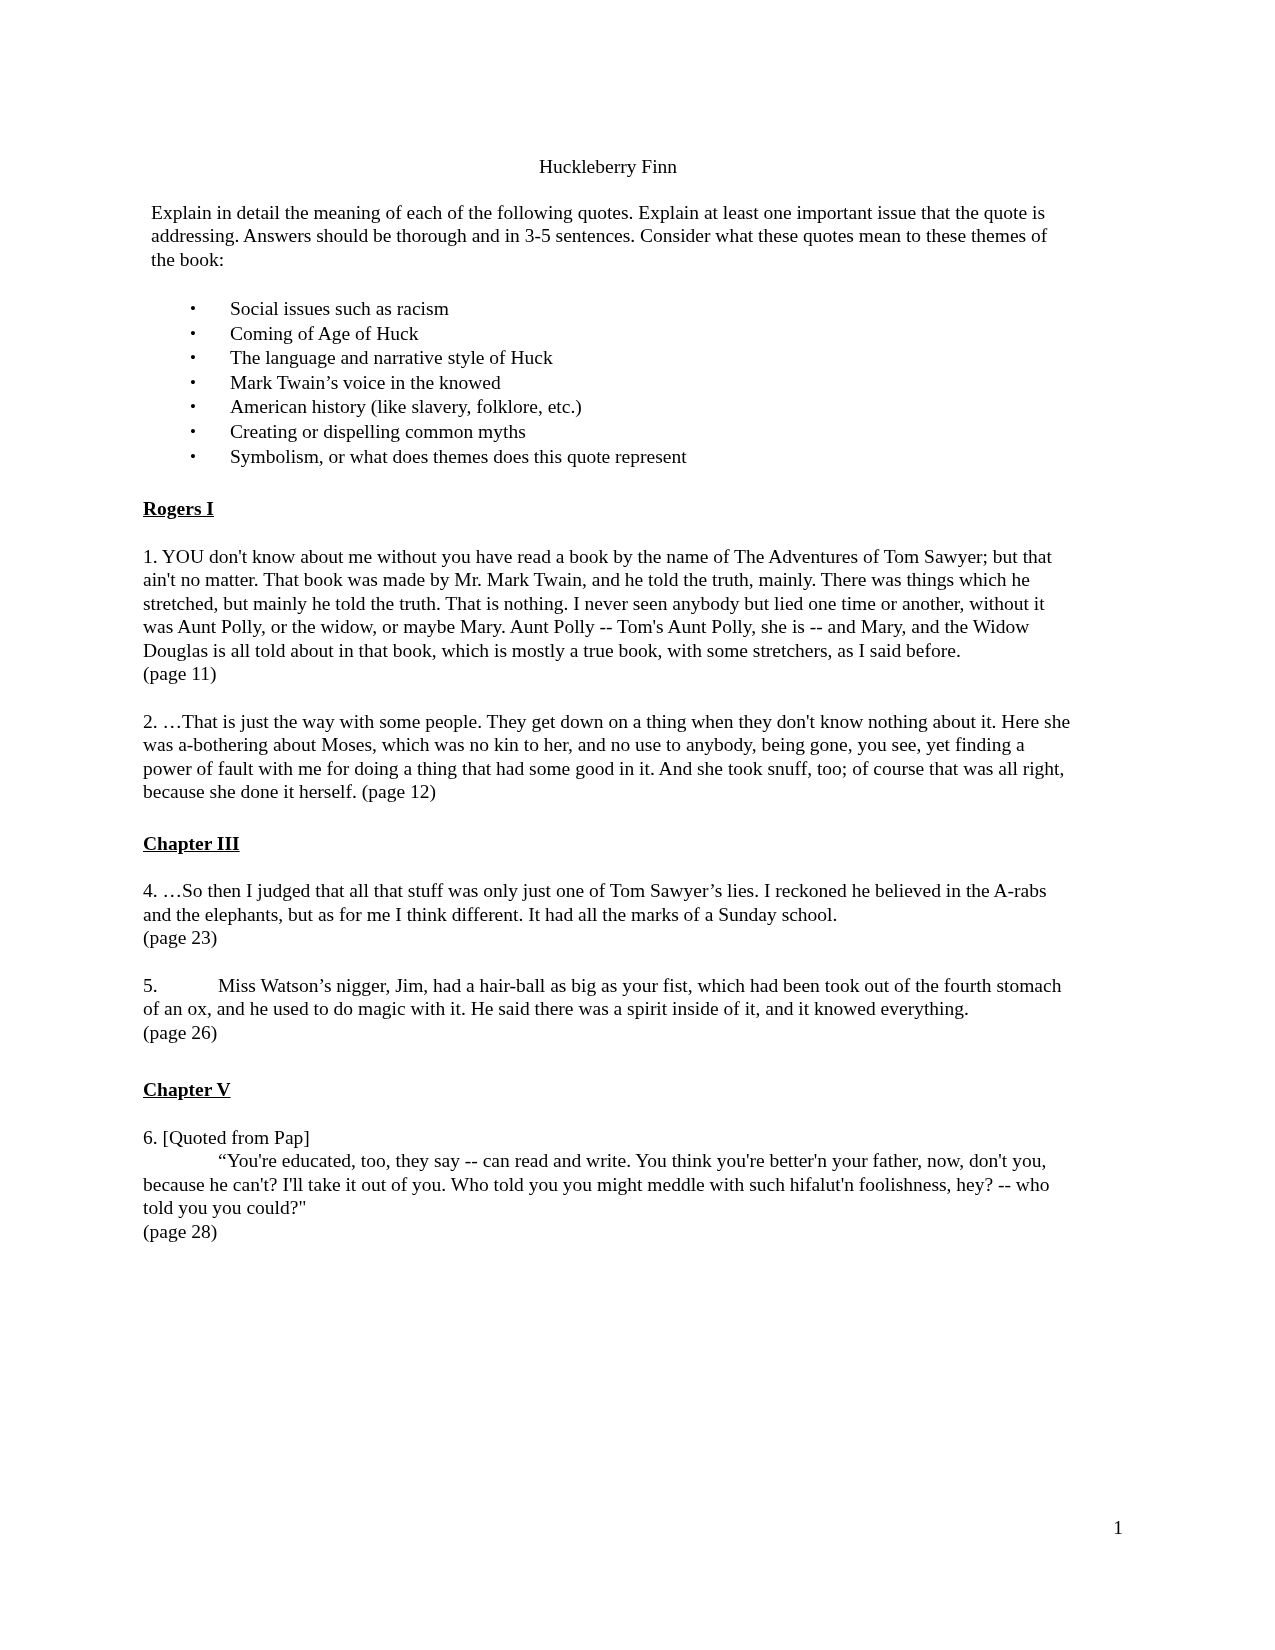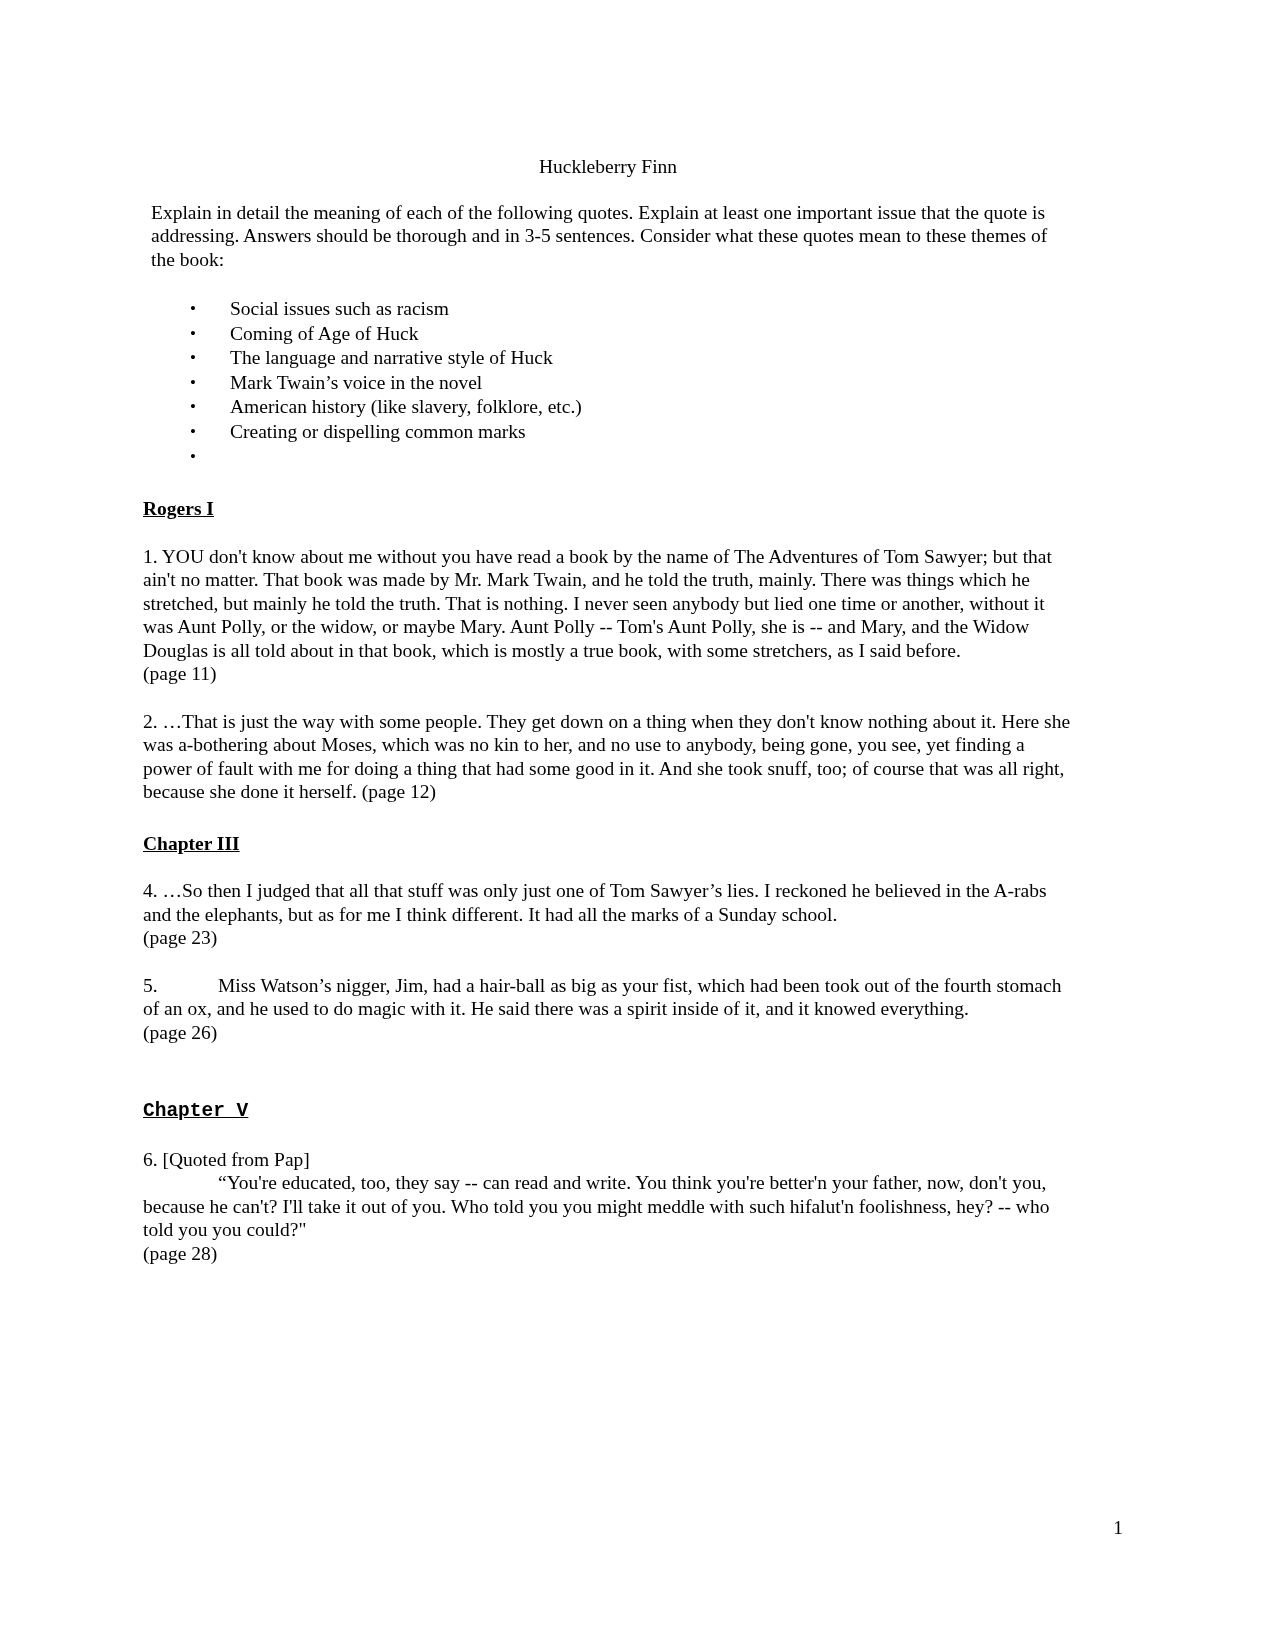--- a/index.html
+++ b/index.html
@@ -37,21 +37,21 @@
     width: 40px;
     font-size: 17px;
   }
   h2.chapter {
     margin: 28px 0 0 0;
     font-size: inherit;
     font-weight: bold;
     text-decoration: underline;
     line-height: 23.5px;
   }
-  h2.chapter.extra-gap { margin-top: 56px; font-family: Liberation Mono, monospace; }
+  h2.chapter.extra-gap { margin-top: 34px; }
   p.para {
     margin: 24px 0 0 0;
     white-space: pre-wrap;
     tab-size: 75px;
     -moz-tab-size: 75px;
   }
   .page-number {
     position: absolute;
     top: 1516px;
     right: 152px;
@@ -77,32 +77,33 @@
       <li>
         <span class="bullet">•</span>
         <span class="theme-text">Coming of Age of Huck</span>
       </li>
       <li>
         <span class="bullet">•</span>
         <span class="theme-text">The language and narrative style of Huck</span>
       </li>
       <li>
         <span class="bullet">•</span>
-        <span class="theme-text">Mark Twain’s voice in the novel</span>
+        <span class="theme-text">Mark Twain’s voice in the knowed</span>
       </li>
       <li>
         <span class="bullet">•</span>
         <span class="theme-text">American history (like slavery, folklore, etc.)</span>
       </li>
       <li>
         <span class="bullet">•</span>
-        <span class="theme-text">Creating or dispelling common marks</span>
+        <span class="theme-text">Creating or dispelling common myths</span>
       </li>
       <li>
         <span class="bullet">•</span>
+        <span class="theme-text">Symbolism, or what does themes does this quote represent</span>
       </li>
     </ul>
 
     <section>
       <h2 class="chapter">Rogers I</h2>
       <p class="para">1. YOU don't know about me without you have read a book by the name of The Adventures of Tom Sawyer; but that ain't no matter. That book was made by Mr. Mark Twain, and he told the truth, mainly. There was things which he stretched, but mainly he told the truth. That is nothing. I never seen anybody but lied one time or another, without it was Aunt Polly, or the widow, or maybe Mary. Aunt Polly -- Tom's Aunt Polly, she is -- and Mary, and the Widow Douglas is all told about in that book, which is mostly a true book, with some stretchers, as I said before.
 (page 11)</p>
       <p class="para">2. …That is just the way with some people. They get down on a thing when they don't know nothing about it. Here she was a-bothering about Moses, which was no kin to her, and no use to anybody, being gone, you see, yet finding a power of fault with me for doing a thing that had some good in it. And she took snuff, too; of course that was all right, because she done it herself. (page 12)</p>
     </section>
 

